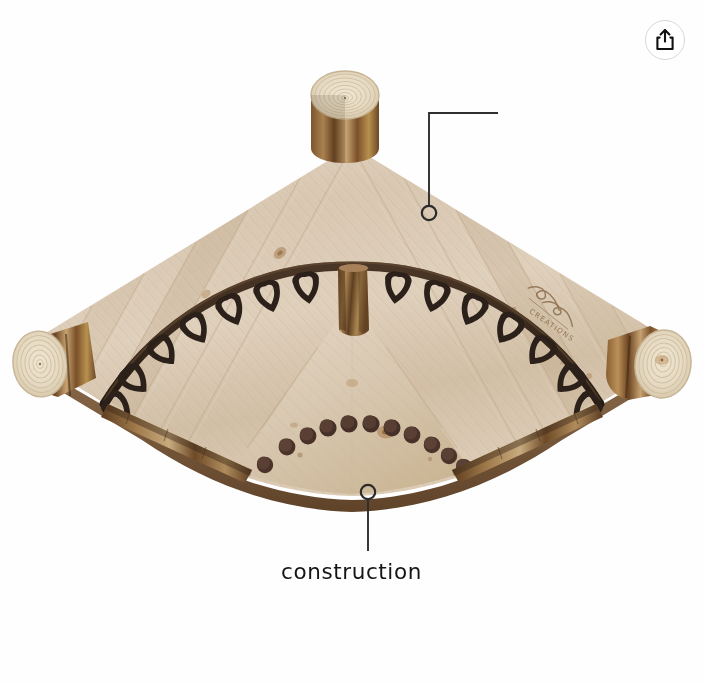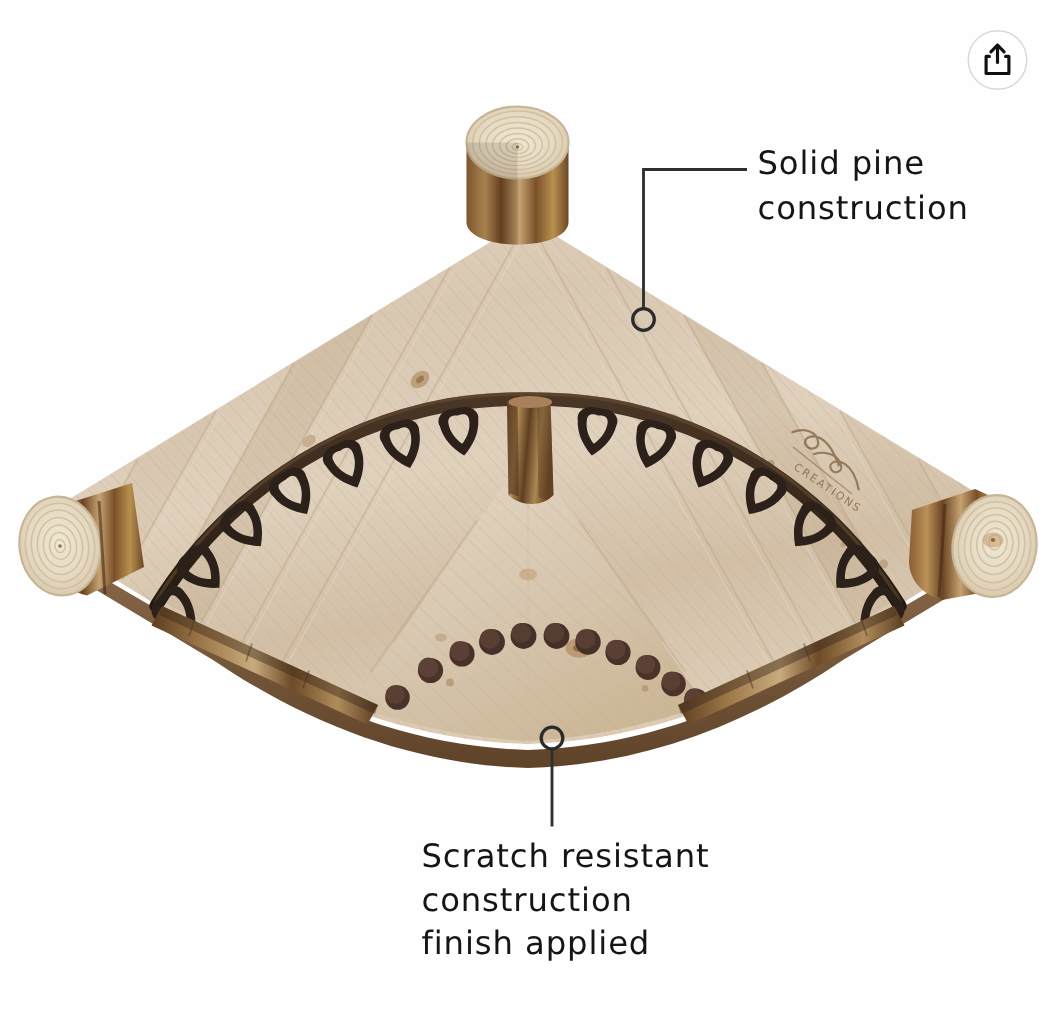--- a/index.html
+++ b/index.html
@@ -455,29 +455,23 @@
       <path d="M429 206 L429 113 L498 113" fill="none" stroke="#2f2f2f" stroke-width="1.9" stroke-linejoin="miter"></path>
       <circle cx="429" cy="213" r="7.2" fill="none" stroke="#2b2b2b" stroke-width="2.2"></circle>
     </g>
     <g>
       <path d="M368 500 L368 551" fill="none" stroke="#2f2f2f" stroke-width="1.9"></path>
       <circle cx="368" cy="492" r="7.2" fill="none" stroke="#2b2b2b" stroke-width="2.2"></circle>
     </g>
   </svg>
   </div>
 
-  <div class="callout" id="callout-top">
-    <div class="line">Solid pine</div>
+
+  <div class="callout" id="callout-bottom">
     <div class="line">construction</div>
-  </div>
-
-  <div class="callout" id="callout-bottom">
-    <div class="line">Scratch resistant</div>
-    <div class="line">construction</div>
-    <div class="line">finish applied</div>
   </div>
 
   <div class="share-btn">
     <svg width="22" height="24" viewBox="0 0 22 24">
       <path d="M11 2.2 L11 13.6" stroke="#111" stroke-width="2.1" stroke-linecap="round" fill="none"></path>
       <path d="M6.6 6.6 L11 2.1 L15.4 6.6" stroke="#111" stroke-width="2.1" stroke-linecap="round" stroke-linejoin="round" fill="none"></path>
       <path d="M5.6 9.6 L3.4 9.6 L3.4 21 L18.6 21 L18.6 9.6 L16.4 9.6" stroke="#111" stroke-width="2.1" stroke-linecap="round" stroke-linejoin="round" fill="none"></path>
     </svg>
   </div>
 

